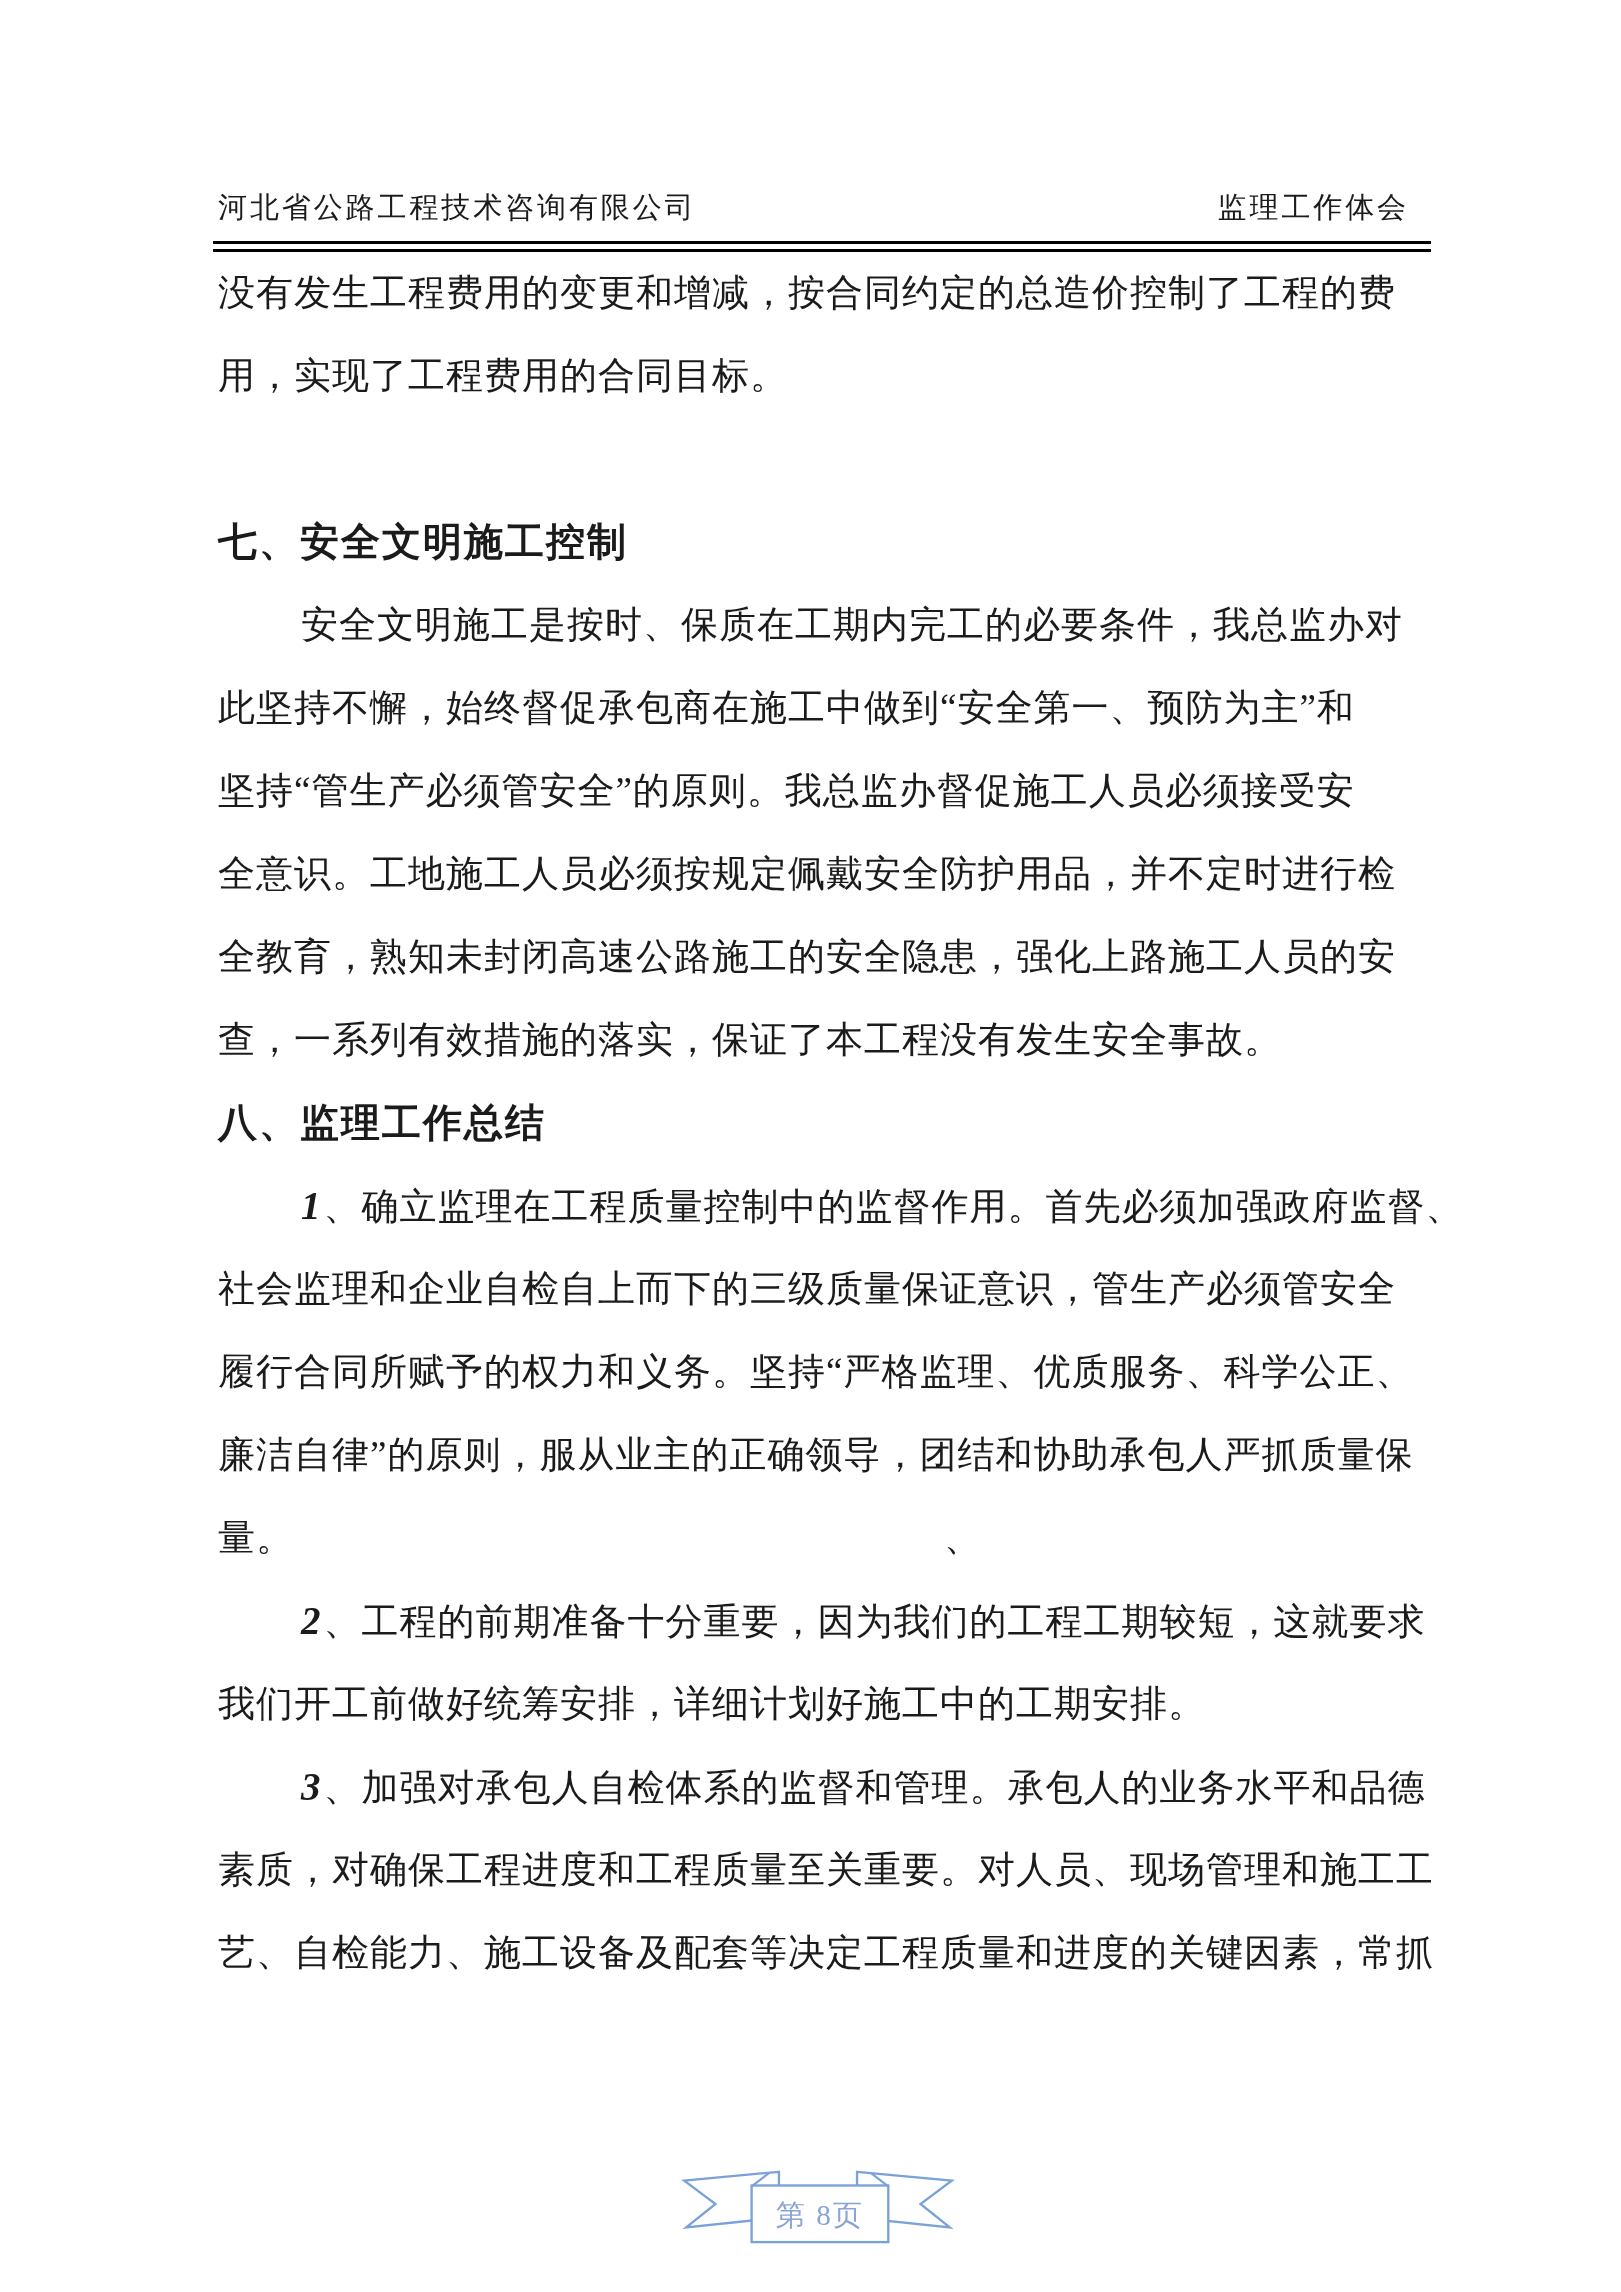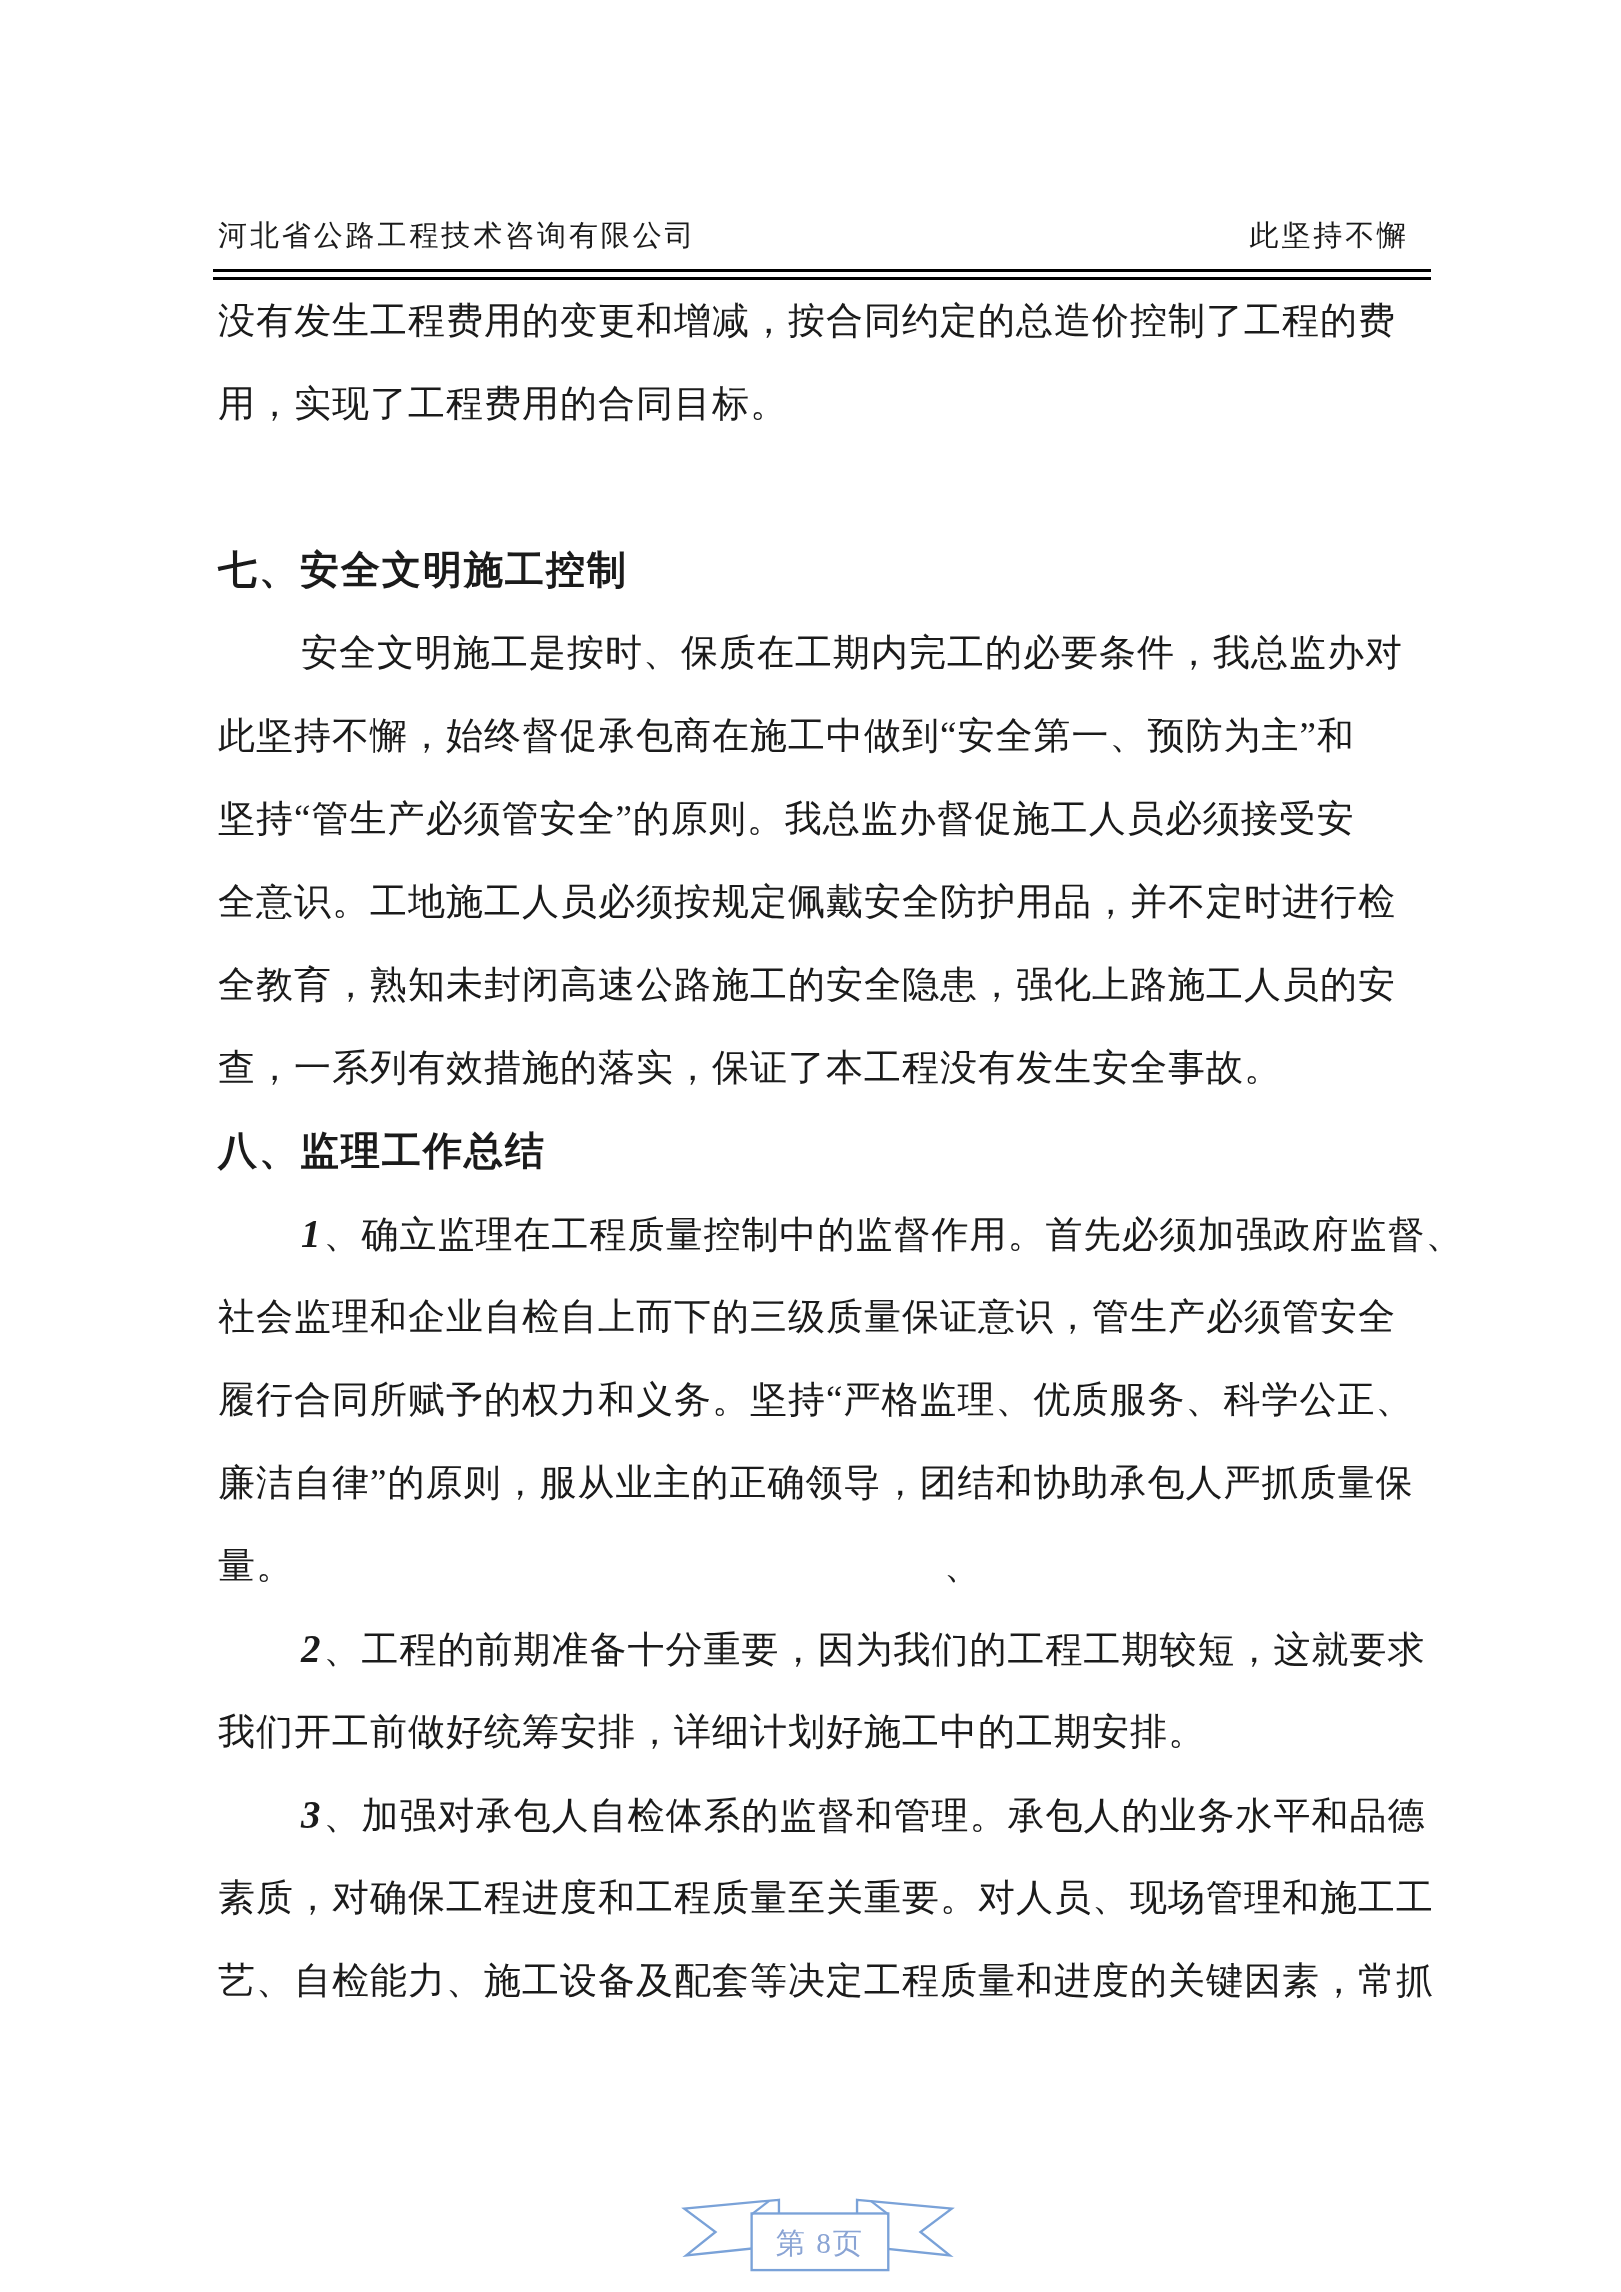--- a/index.html
+++ b/index.html
@@ -8,21 +8,21 @@
     --ribbon-text: #8aa4d4;
   }
   * { margin: 0; padding: 0; box-sizing: border-box; }
   html, body {
     width: 1621px; height: 2293px;
     background: #ffffff;
     font-family: "Liberation Serif", serif;
     color: var(--ink);
     overflow: hidden;
   }
-  .page { position: relative; width: 1621px; height: 1806px; background: #ffffff; margin-top: 28px; }
+  .page { position: relative; width: 1621px; height: 1806px; background: #ffffff; }
 
   
   .header {
     position: absolute; left: 218px; top: 188px; width: 1191px;
     display: flex; justify-content: space-between; align-items: baseline;
     font-size: 29px; letter-spacing: 2.9px; white-space: nowrap;
   }
   .rule {
     position: absolute; left: 213px; top: 241px; width: 1218px; height: 10.8px;
     border-top: 3.9px solid #000; border-bottom: 3.9px solid #000;
@@ -51,21 +51,21 @@
     font-size: 30px; letter-spacing: 2px;
   }
 </style>
 </head>
 <body>
 
 <div class="page">
 
   <div class="header">
     <span>河北省公路工程技术咨询有限公司</span>
-    <span>此坚持不懈</span>
+    <span>监理工作体会</span>
   </div>
   <div class="rule"></div>
 
   <div class="bodytext">
     <div class="line">没有发生工程费用的变更和增减，按合同约定的总造价控制了工程的费</div>
     <div class="line">用，实现了工程费用的合同目标。</div>
     <div class="line"></div>
     <div class="line heading">七、安全文明施工控制</div>
     <div class="line indent">安全文明施工是按时、保质在工期内完工的必要条件，我总监办对</div>
     <div class="line">此坚持不懈，始终督促承包商在施工中做到“安全第一、预防为主”和</div>

